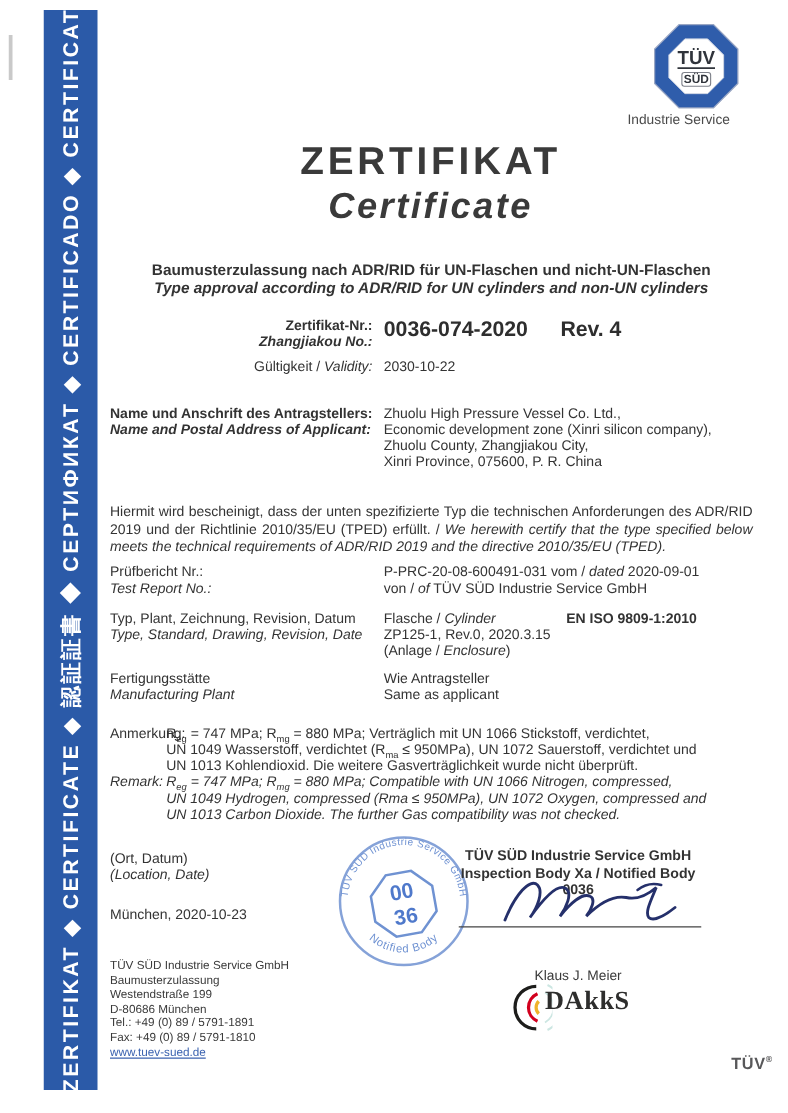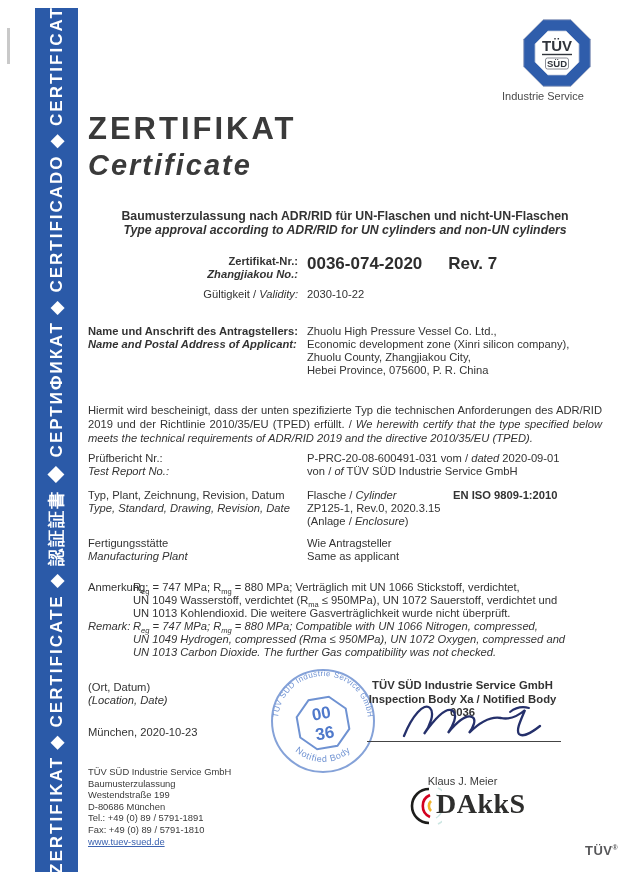--- a/index.html
+++ b/index.html
@@ -13,21 +13,21 @@
     position:absolute;left:35px;top:8px;width:864px;height:43px;
     transform-origin:0 0;transform:rotate(-90deg) translateX(-864px);
     display:flex;align-items:center;justify-content:center;
     color:#ffffff;font-weight:bold;font-size:17px;letter-spacing:2px;white-space:nowrap;
   }
   .scan-mark{position:absolute;left:7px;top:28px;width:3px;height:36px;background:#c9c9c9;}
   
   .tuv-logo{position:absolute;left:522px;top:18px;width:70px;height:70px;}
   .tuv-caption{position:absolute;left:502px;top:90px;width:110px;text-align:left;font-size:11px;color:#4a4a4a;}
   
-  .title-wrap{position:absolute;left:88px;top:112px;width:513px;color:#3a3a3a;}
+  .title-wrap{position:absolute;left:88px;top:112px;width:513px;text-align:center;color:#3a3a3a;}
   .title-de{font-size:31px;font-weight:bold;letter-spacing:3px;line-height:34px;}
   .title-en{font-size:29px;font-weight:bold;font-style:italic;letter-spacing:2px;line-height:33px;margin-top:3px;}
   .subtitle{position:absolute;left:80px;top:209px;width:530px;text-align:center;font-size:12.3px;font-weight:bold;line-height:14px;color:#333;}
   .subtitle .en{font-style:italic;}
   
   .lbl{position:absolute;left:88px;font-size:11.2px;line-height:13px;color:#333;}
   .val{position:absolute;left:307px;font-size:11.2px;line-height:13px;color:#333;}
   .rlabel{position:absolute;left:88px;width:210px;text-align:right;font-size:11.2px;line-height:13px;color:#333;}
   .b{font-weight:bold;} .i{font-style:italic;} .bi{font-weight:bold;font-style:italic;}
   .certno{position:absolute;left:307px;top:254px;font-size:17px;font-weight:bold;color:#2e2e2e;white-space:nowrap;}
@@ -43,21 +43,21 @@
   .place-date{position:absolute;left:88px;top:726px;font-size:11.2px;}
   .footer-addr{position:absolute;left:88px;top:766px;font-size:9.4px;line-height:11.6px;color:#3a3a3a;}
   .footer-addr a{color:#3c63b0;text-decoration:underline;}
   .stamp{position:absolute;left:268px;top:666px;width:110px;height:110px;}
   .issuer{position:absolute;left:355px;top:679px;width:215px;text-align:center;font-size:11.3px;font-weight:bold;line-height:13.5px;color:#333;}
   .signature{position:absolute;left:398px;top:696px;width:160px;height:48px;}
   .sign-line{position:absolute;left:367px;top:741px;width:194px;border-top:1px solid #444;}
   .signer{position:absolute;left:355px;top:775px;width:215px;text-align:center;font-size:11px;color:#3a3a3a;}
   
   .dakks-arcs{position:absolute;left:402px;top:784px;width:40px;height:48px;}
-  .dakks-word{position:absolute;left:436px;top:788px;font-family:"Liberation Serif", serif;font-weight:bold;font-size:28px;color:#2e2e2d;letter-spacing:0.5px;}
+  .dakks-word{position:absolute;left:436px;top:788px;font-family:"Liberation Serif", serif;font-weight:bold;font-size:21px;color:#2e2e2d;letter-spacing:0.5px;}
   .dakks-lines{position:absolute;left:478px;top:815px;font-size:9.2px;font-weight:bold;line-height:10.8px;color:#3c3c3b;}
   .corner-tuv{position:absolute;left:585px;top:843px;font-size:13px;font-weight:bold;color:#58585a;letter-spacing:0.5px;}
   .corner-tuv sup{font-size:7px;}
 </style>
 </head>
 <body>
 
 <div class="sheet">
 
   <div class="scan-mark"></div>
@@ -81,36 +81,36 @@
   <div class="subtitle">
     <div>Baumusterzulassung nach ADR/RID für UN-Flaschen und nicht-UN-Flaschen</div>
     <div class="en">Type approval according to ADR/RID for UN cylinders and non-UN cylinders</div>
   </div>
 
   <div class="rlabel" style="top:255px">
     <div class="b">Zertifikat-Nr.:</div>
     <div class="bi">Zhangjiakou No.:</div>
   </div>
   <div class="certno">
-    <span>0036-074-2020</span><span class="rev">Rev. 7</span>
+    <span>0036-074-2020</span><span class="rev">Rev. 4</span>
   </div>
   <div class="rlabel" style="top:288px">
     <span>Gültigkeit / </span><span class="i">Validity:</span>
   </div>
   <div class="val" style="top:288px">2030-10-22</div>
 
   <div class="lbl" style="top:325px">
     <div class="b">Name und Anschrift des Antragstellers:</div>
     <div class="bi">Name and Postal Address of Applicant:</div>
   </div>
   <div class="val" style="top:325px">
     <div>Zhuolu High Pressure Vessel Co. Ltd.,</div>
     <div>Economic development zone (Xinri silicon company),</div>
     <div>Zhuolu County, Zhangjiakou City,</div>
-    <div>Hebei Province, 075600, P. R. China</div>
+    <div>Xinri Province, 075600, P. R. China</div>
   </div>
 
   <p class="statement"><span>Hiermit wird bescheinigt, dass der unten spezifizierte Typ die technischen Anforderungen des ADR/RID 2019 und der Richtlinie 2010/35/EU (TPED) erfüllt. / </span><span class="en">We herewith certify that the type specified below meets the technical requirements of ADR/RID 2019 and the directive 2010/35/EU (TPED).</span></p>
 
   <div class="lbl" style="top:452px">
     <div>Prüfbericht Nr.:</div>
     <div class="i">Test Report No.:</div>
   </div>
   <div class="val" style="top:452px">
     <div><span>P-PRC-20-08-600491-031 vom / </span><span class="i">dated</span><span> 2020-09-01</span></div>

